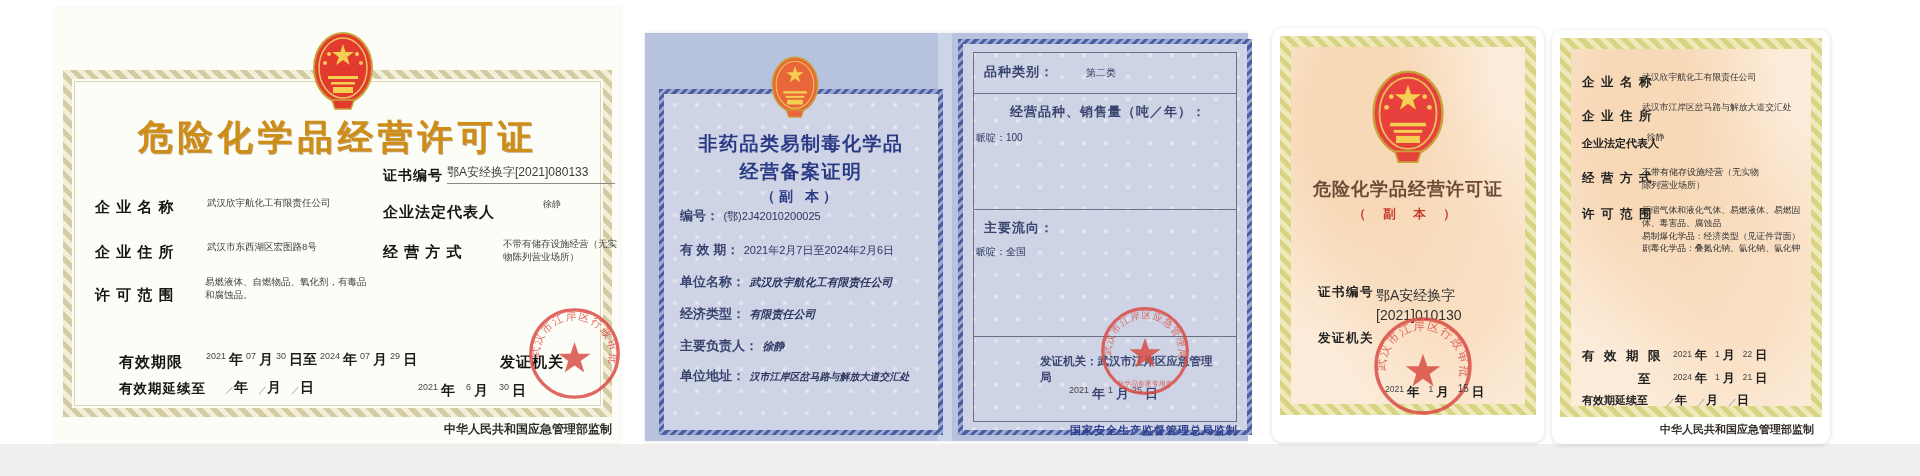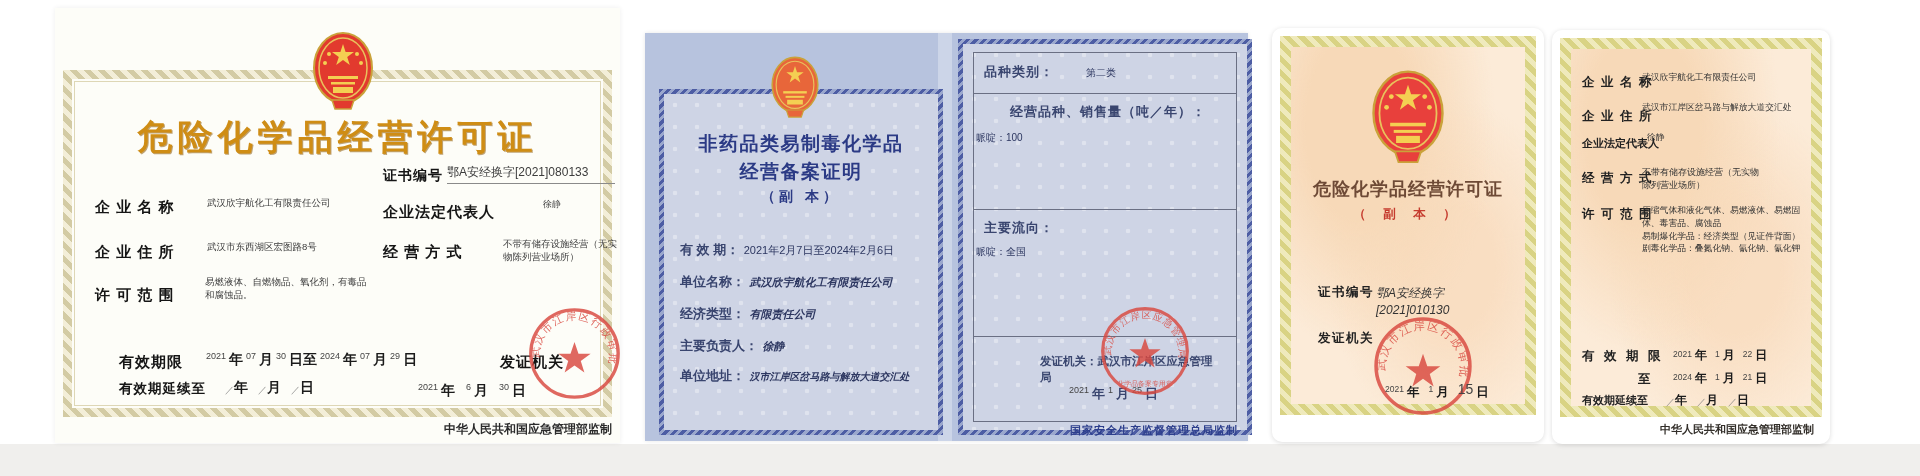--- a/index.html
+++ b/index.html
@@ -151,20 +151,24 @@
   <div class="c2">
     <div class="c2-crease"></div>
 
     <div class="c2-page c2-pageL">
       <div class="c2-title">
         <span>非药品类易制毒化学品</span><br>
         <span>经营备案证明</span>
       </div>
       <div class="c2-sub">（副  本）</div>
 
+      <div class="c2-field" style="top:112px;">
+        <span class="c2-flbl">编号：</span>
+        <span class="c2-fval">(鄂)2J42010200025</span>
+      </div>
       <div class="c2-field" style="top:146px;">
         <span class="c2-flbl">有 效 期：</span>
         <span class="c2-fval">2021年2月7日至2024年2月6日</span>
       </div>
       <div class="c2-field" style="top:178px;">
         <span class="c2-flbl">单位名称：</span>
         <span class="c2-fval hand">武汉欣宇航化工有限责任公司</span>
       </div>
       <div class="c2-field" style="top:210px;">
         <span class="c2-flbl">经济类型：</span>
@@ -244,37 +248,37 @@
       <rect x="16" y="46" width="30" height="3" fill="#f4cf52"></rect>
       <rect x="19" y="52" width="24" height="2.5" fill="#f4cf52"></rect>
       <rect x="21" y="57" width="20" height="6" fill="#f4cf52"></rect>
       <path d="M20 70 h22 l-3 9 h-16 Z" fill="#e8403c" stroke="#caa23a" stroke-width="1.5"></path>
     </svg>
 
     <div class="c3-title">危险化学品经营许可证</div>
     <div class="c3-sub">（ 副  本 ）</div>
 
     <div class="c3-lbl" style="left:46px;top:256px;">证书编号</div>
-    <div class="c3-val" style="left:104px;top:257px;width:120px;font-size:12px;font-style:italic;">鄂A安经换字[2021]010130</div>
+    <div class="c3-val" style="left:104px;top:257px;width:120px;font-size:14px;">鄂A安经换字[2021]010130</div>
 
     <div class="c3-lbl" style="left:46px;top:302px;">发证机关</div>
 
     <svg class="abs seal" style="left:100px;top:287px;" width="102" height="102" viewBox="0 0 100 100">
       <circle cx="50" cy="50" r="46" fill="none" stroke="currentColor" stroke-width="3.5"></circle>
       <path id="sealArcC" d="M14,60 A37,37 0 1 1 86,60" fill="none"></path>
       <text font-size="11.5" fill="currentColor" letter-spacing="1.5"><textPath href="#sealArcC" startOffset="4%">武汉市江岸区行政审批局</textPath></text>
       <polygon points="50,38 54.2,50.2 67,50.2 56.6,57.8 60.4,70 50,62.6 39.6,70 43.4,57.8 33,50.2 45.8,50.2" fill="currentColor"></polygon>
     </svg>
 
     <div class="segrow" style="left:110px;top:356px;">
       <span class="dnum" style="font-size:8.5px;">2021</span>
       <span class="dch" style="font-size:12.5px;margin-right:6px;">年</span>
       <span class="dnum" style="font-size:8.5px;">1</span>
       <span class="dch" style="font-size:12.5px;margin-right:6px;">月</span>
-      <span class="dnum" style="font-size:14px;">15</span>
+      <span class="dnum" style="font-size:10px;">15</span>
       <span class="dch" style="font-size:12.5px;">日</span>
     </div>
   </div>
 
   <div class="card c3b">
     <div class="card-frame"></div>
 
     <div class="c3-lbl" style="left:30px;top:44px;">企 业 名 称</div>
     <div class="c3-val" style="left:90px;top:41px;width:155px;">武汉欣宇航化工有限责任公司</div>
 

